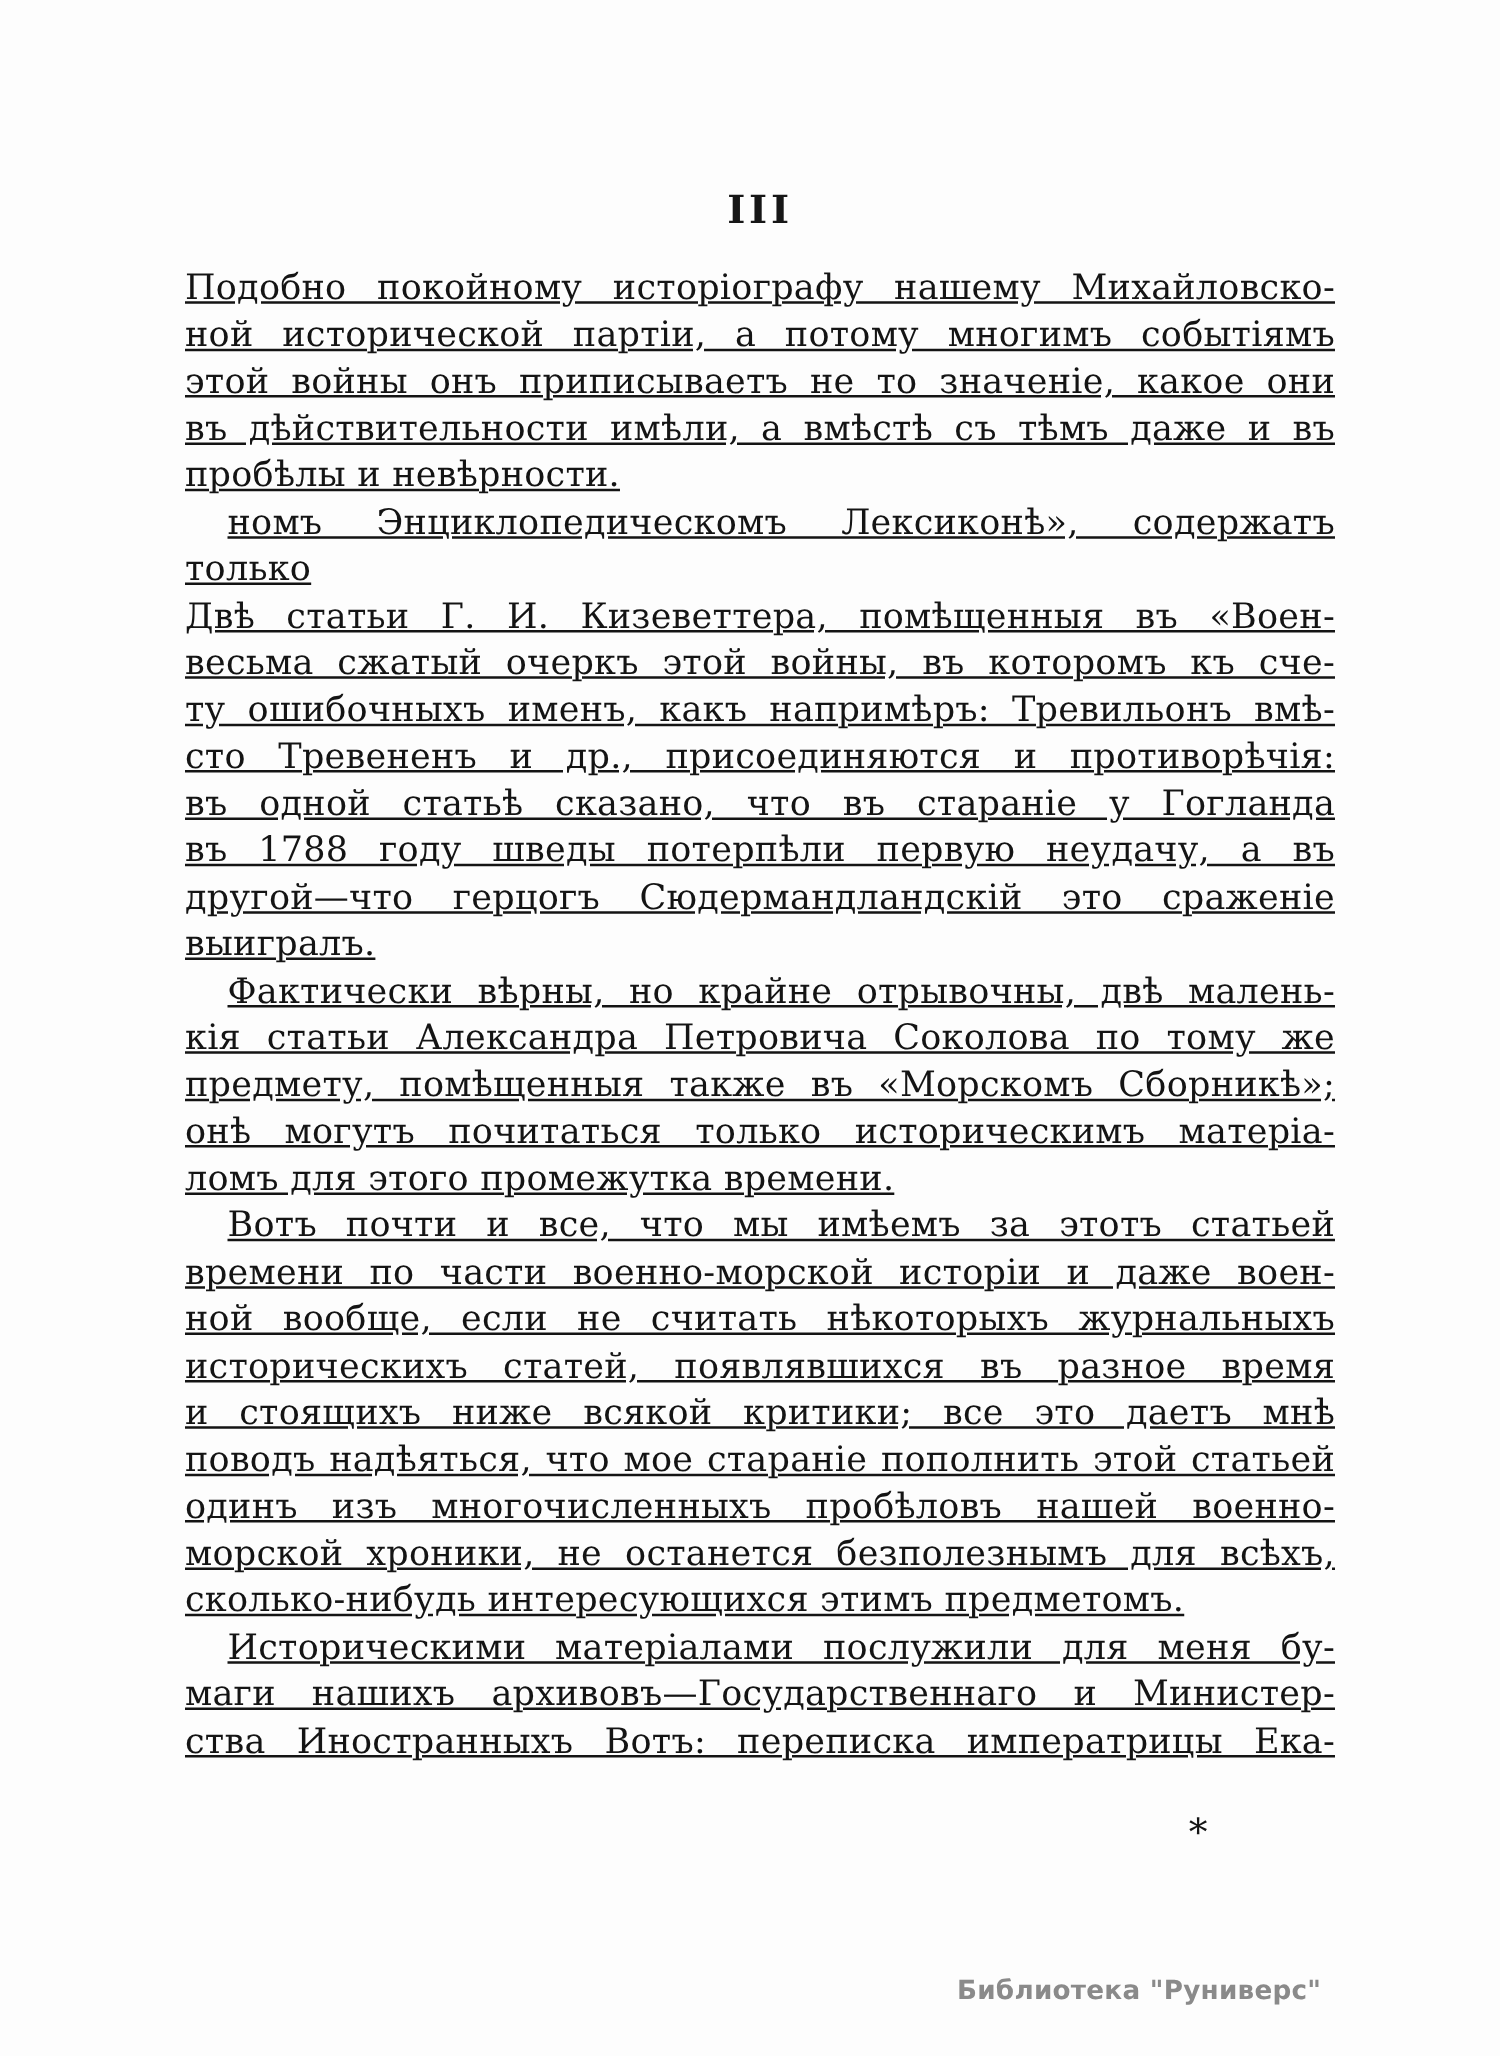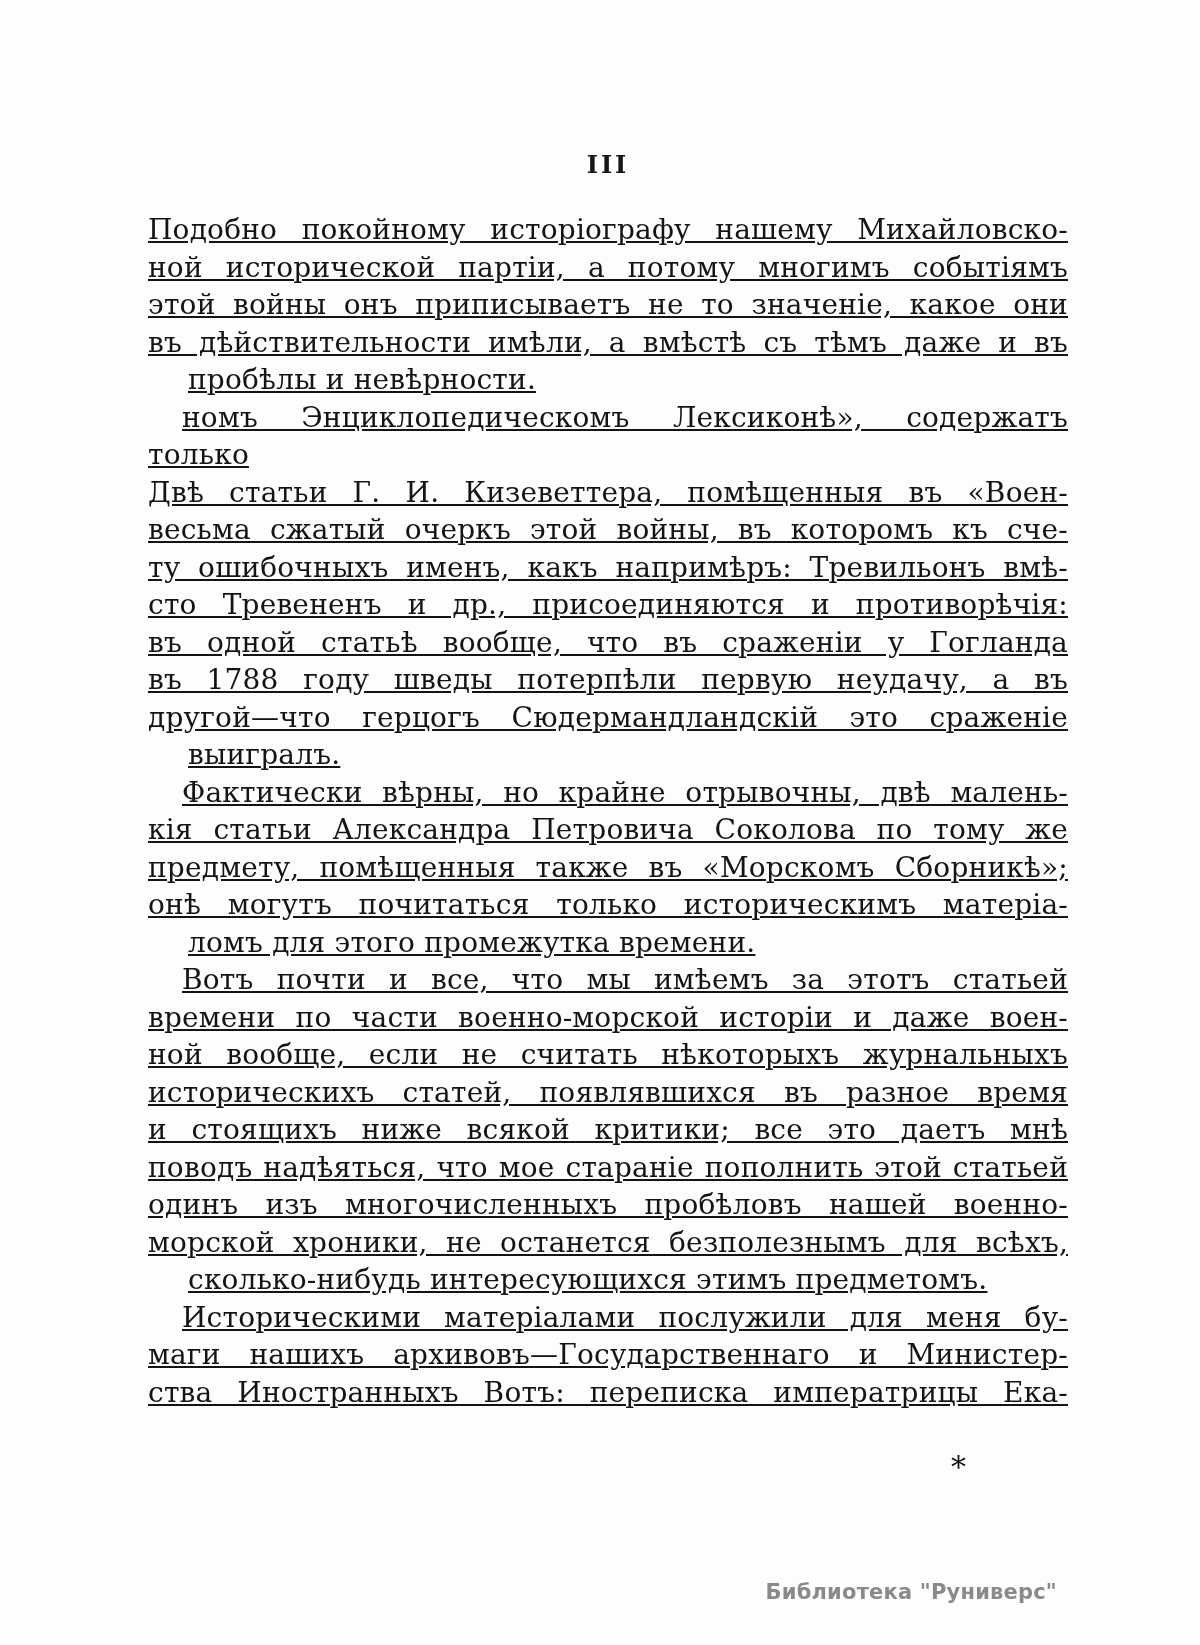--- a/index.html
+++ b/index.html
@@ -18,21 +18,21 @@
     inset: 0;
   }
   .page-number {
     position: absolute;
     left: 148px;
     top: 150px;
     width: 920px;
     text-align: center;
     font-family: "DejaVu Serif", "Liberation Serif", serif;
     font-weight: 700;
-    font-size: 24px;
+    font-size: 31px;
     letter-spacing: 3px;
     color: #161616;
   }
   .text-block {
     position: absolute;
     left: 148px;
     top: 211px;
     width: 920px;
     font-family: "DejaVu Serif", "Liberation Serif", serif;
     font-size: 28px;
@@ -43,21 +43,20 @@
   .paragraph {
     margin: 0;
   }
   .line {
     text-align: justify;
     text-align-last: justify;
     text-decoration: underline;
   }
   .line.line-final {
     text-align-last: left;
-    margin-left: 40px;
   }
   .paragraph.indent .line:first-child {
     text-indent: 34px;
   }
   .footnote-star {
     position: absolute;
     left: 148px;
     top: 1449px;
     width: 920px;
     box-sizing: border-box;
@@ -92,21 +91,21 @@
         <div class="line">этой войны онъ приписываетъ не то значеніе, какое они</div>
         <div class="line">въ дѣйствительности имѣли, а вмѣстѣ съ тѣмъ даже и въ</div>
         <div class="line line-final">пробѣлы и невѣрности.</div>
       </div>
       <div class="paragraph indent">
         <div class="line">номъ Энциклопедическомъ Лексиконѣ», содержатъ только</div>
         <div class="line">Двѣ статьи Г. И. Кизеветтера, помѣщенныя въ «Воен-</div>
         <div class="line">весьма сжатый очеркъ этой войны, въ которомъ къ сче-</div>
         <div class="line">ту ошибочныхъ именъ, какъ напримѣръ: Тревильонъ вмѣ-</div>
         <div class="line">сто Тревененъ и др., присоединяются и противорѣчія:</div>
-        <div class="line">въ одной статьѣ вообще, что въ сраженіи у Гогланда</div>
+        <div class="line">въ одной статьѣ сказано, что въ стараніе у Гогланда</div>
         <div class="line">въ 1788 году шведы потерпѣли первую неудачу, а въ</div>
         <div class="line">другой—что герцогъ Сюдермандландскій это сраженіе</div>
         <div class="line line-final">выигралъ.</div>
       </div>
       <div class="paragraph indent">
         <div class="line">Фактически вѣрны, но крайне отрывочны, двѣ малень-</div>
         <div class="line">кія статьи Александра Петровича Соколова по тому же</div>
         <div class="line">предмету, помѣщенныя также въ «Морскомъ Сборникѣ»;</div>
         <div class="line">онѣ могутъ почитаться только историческимъ матеріа-</div>
         <div class="line line-final">ломъ для этого промежутка времени.</div>

